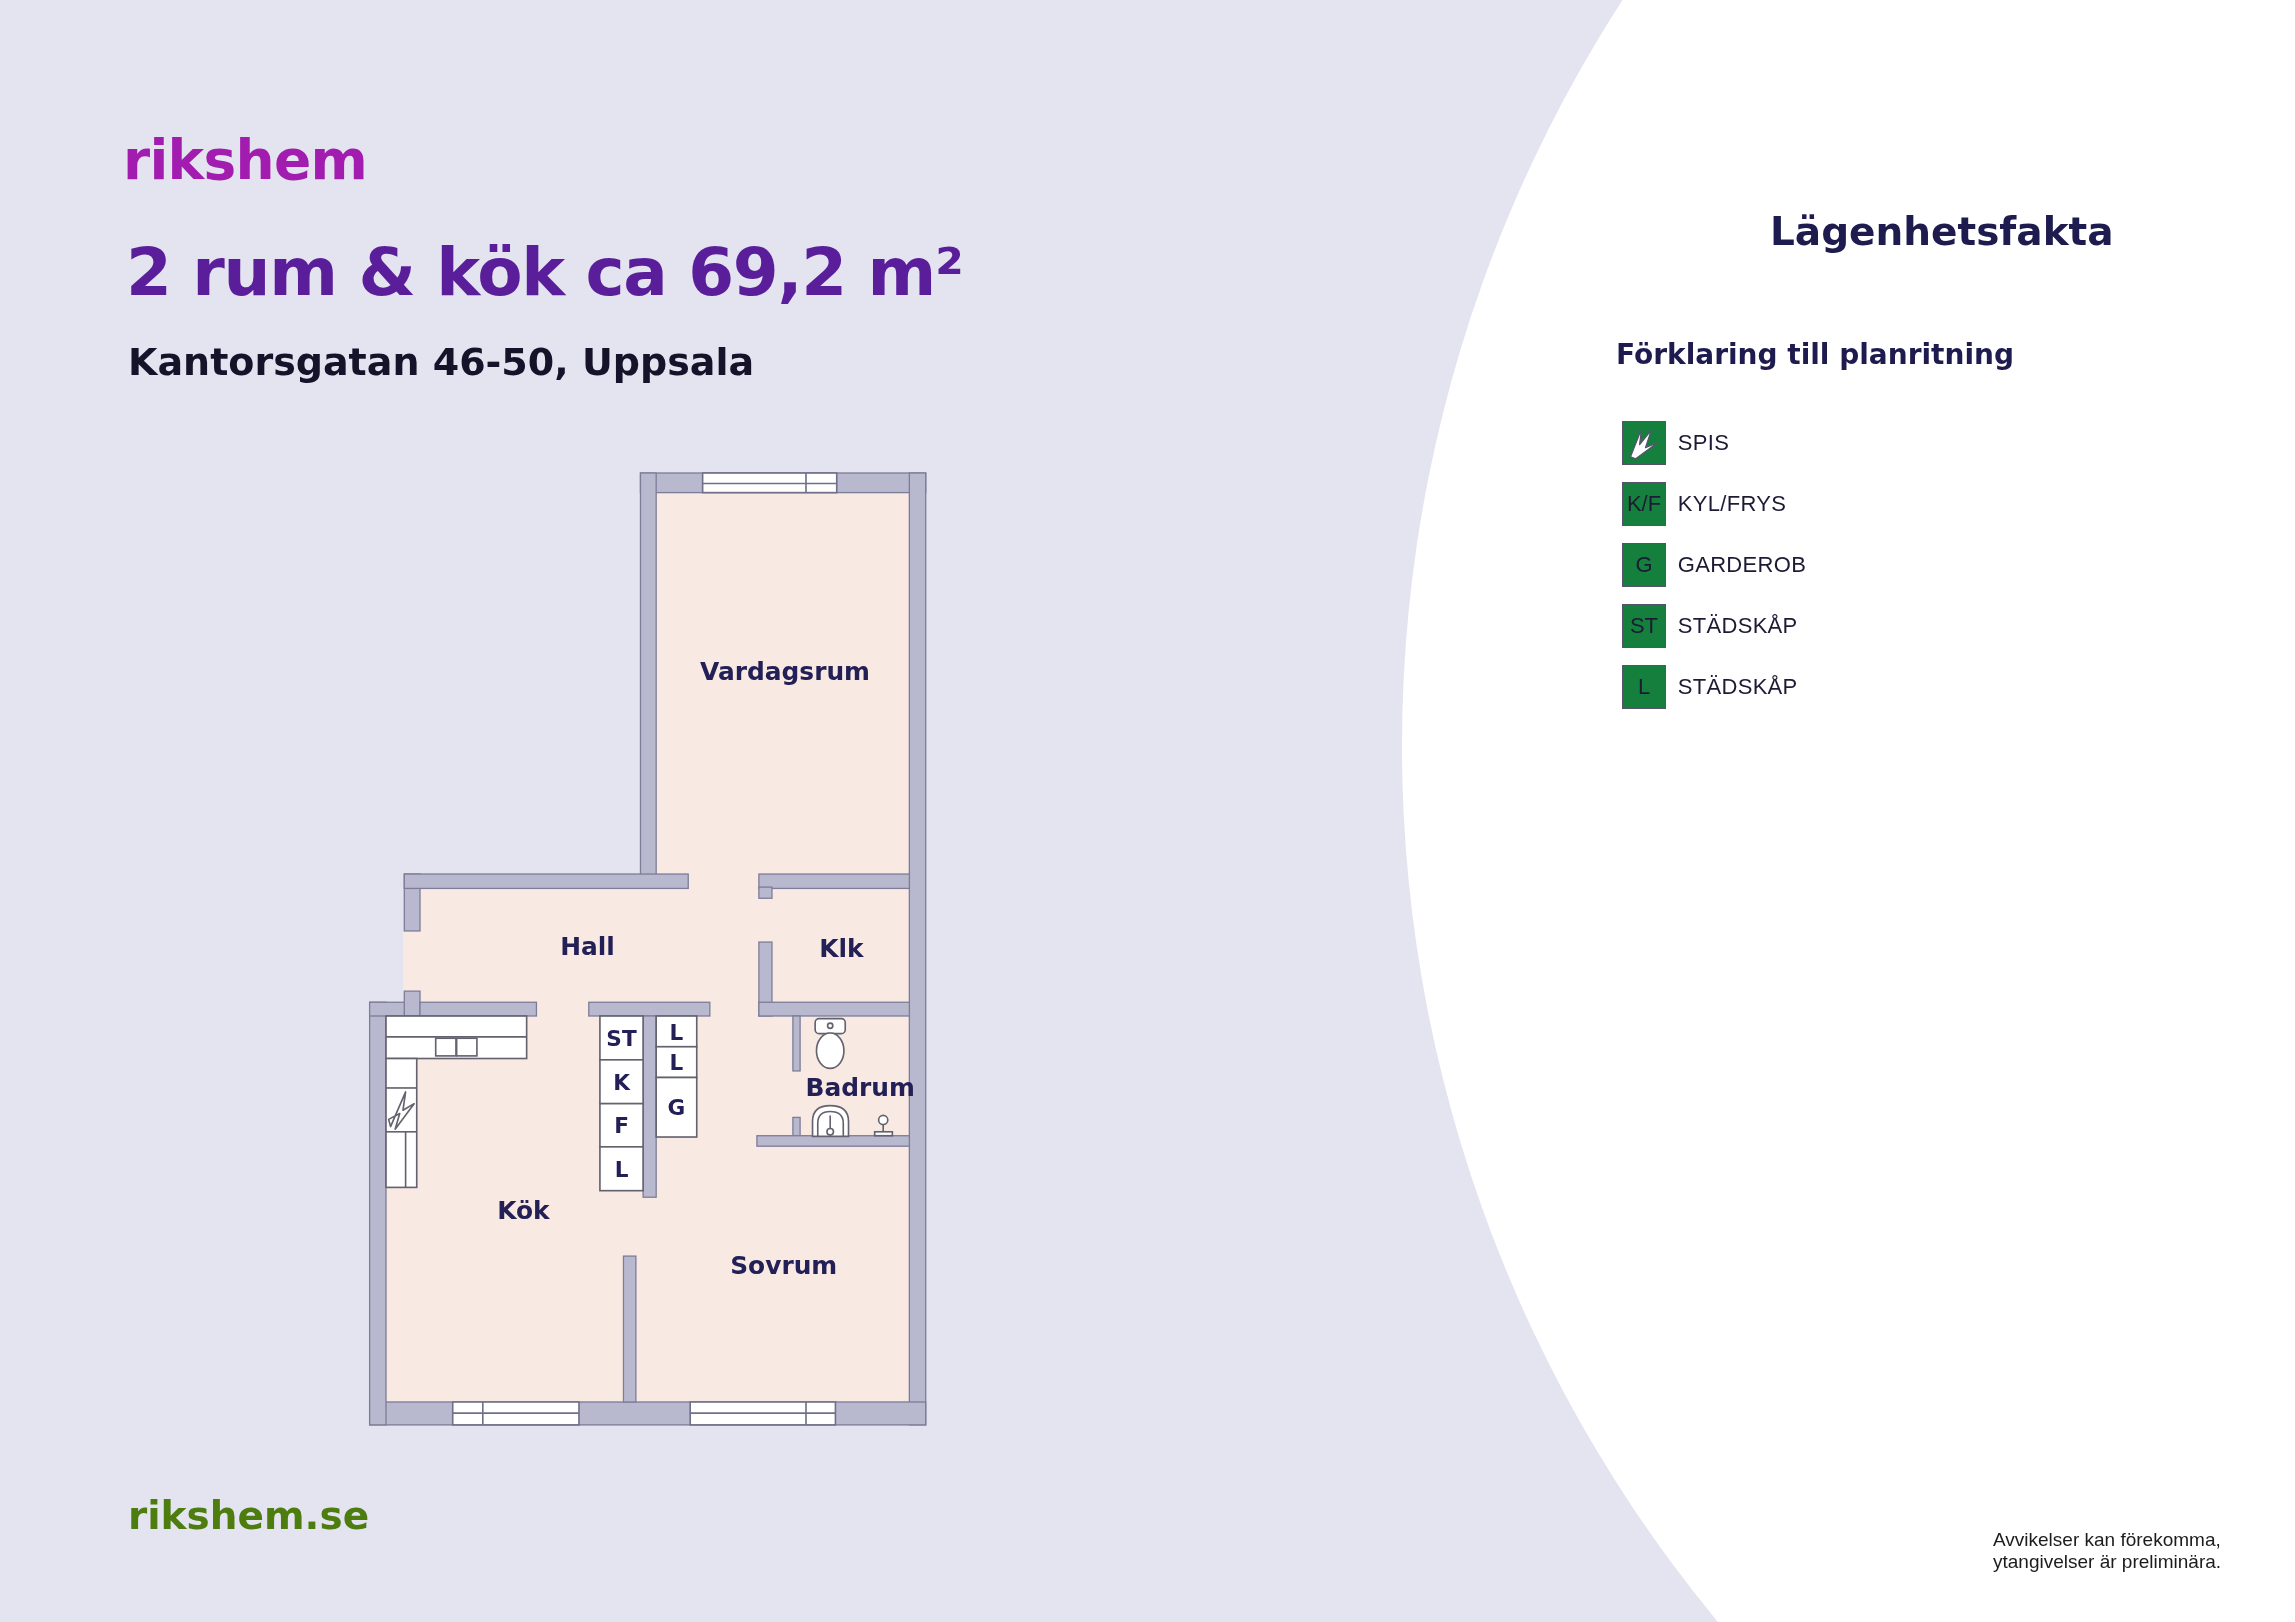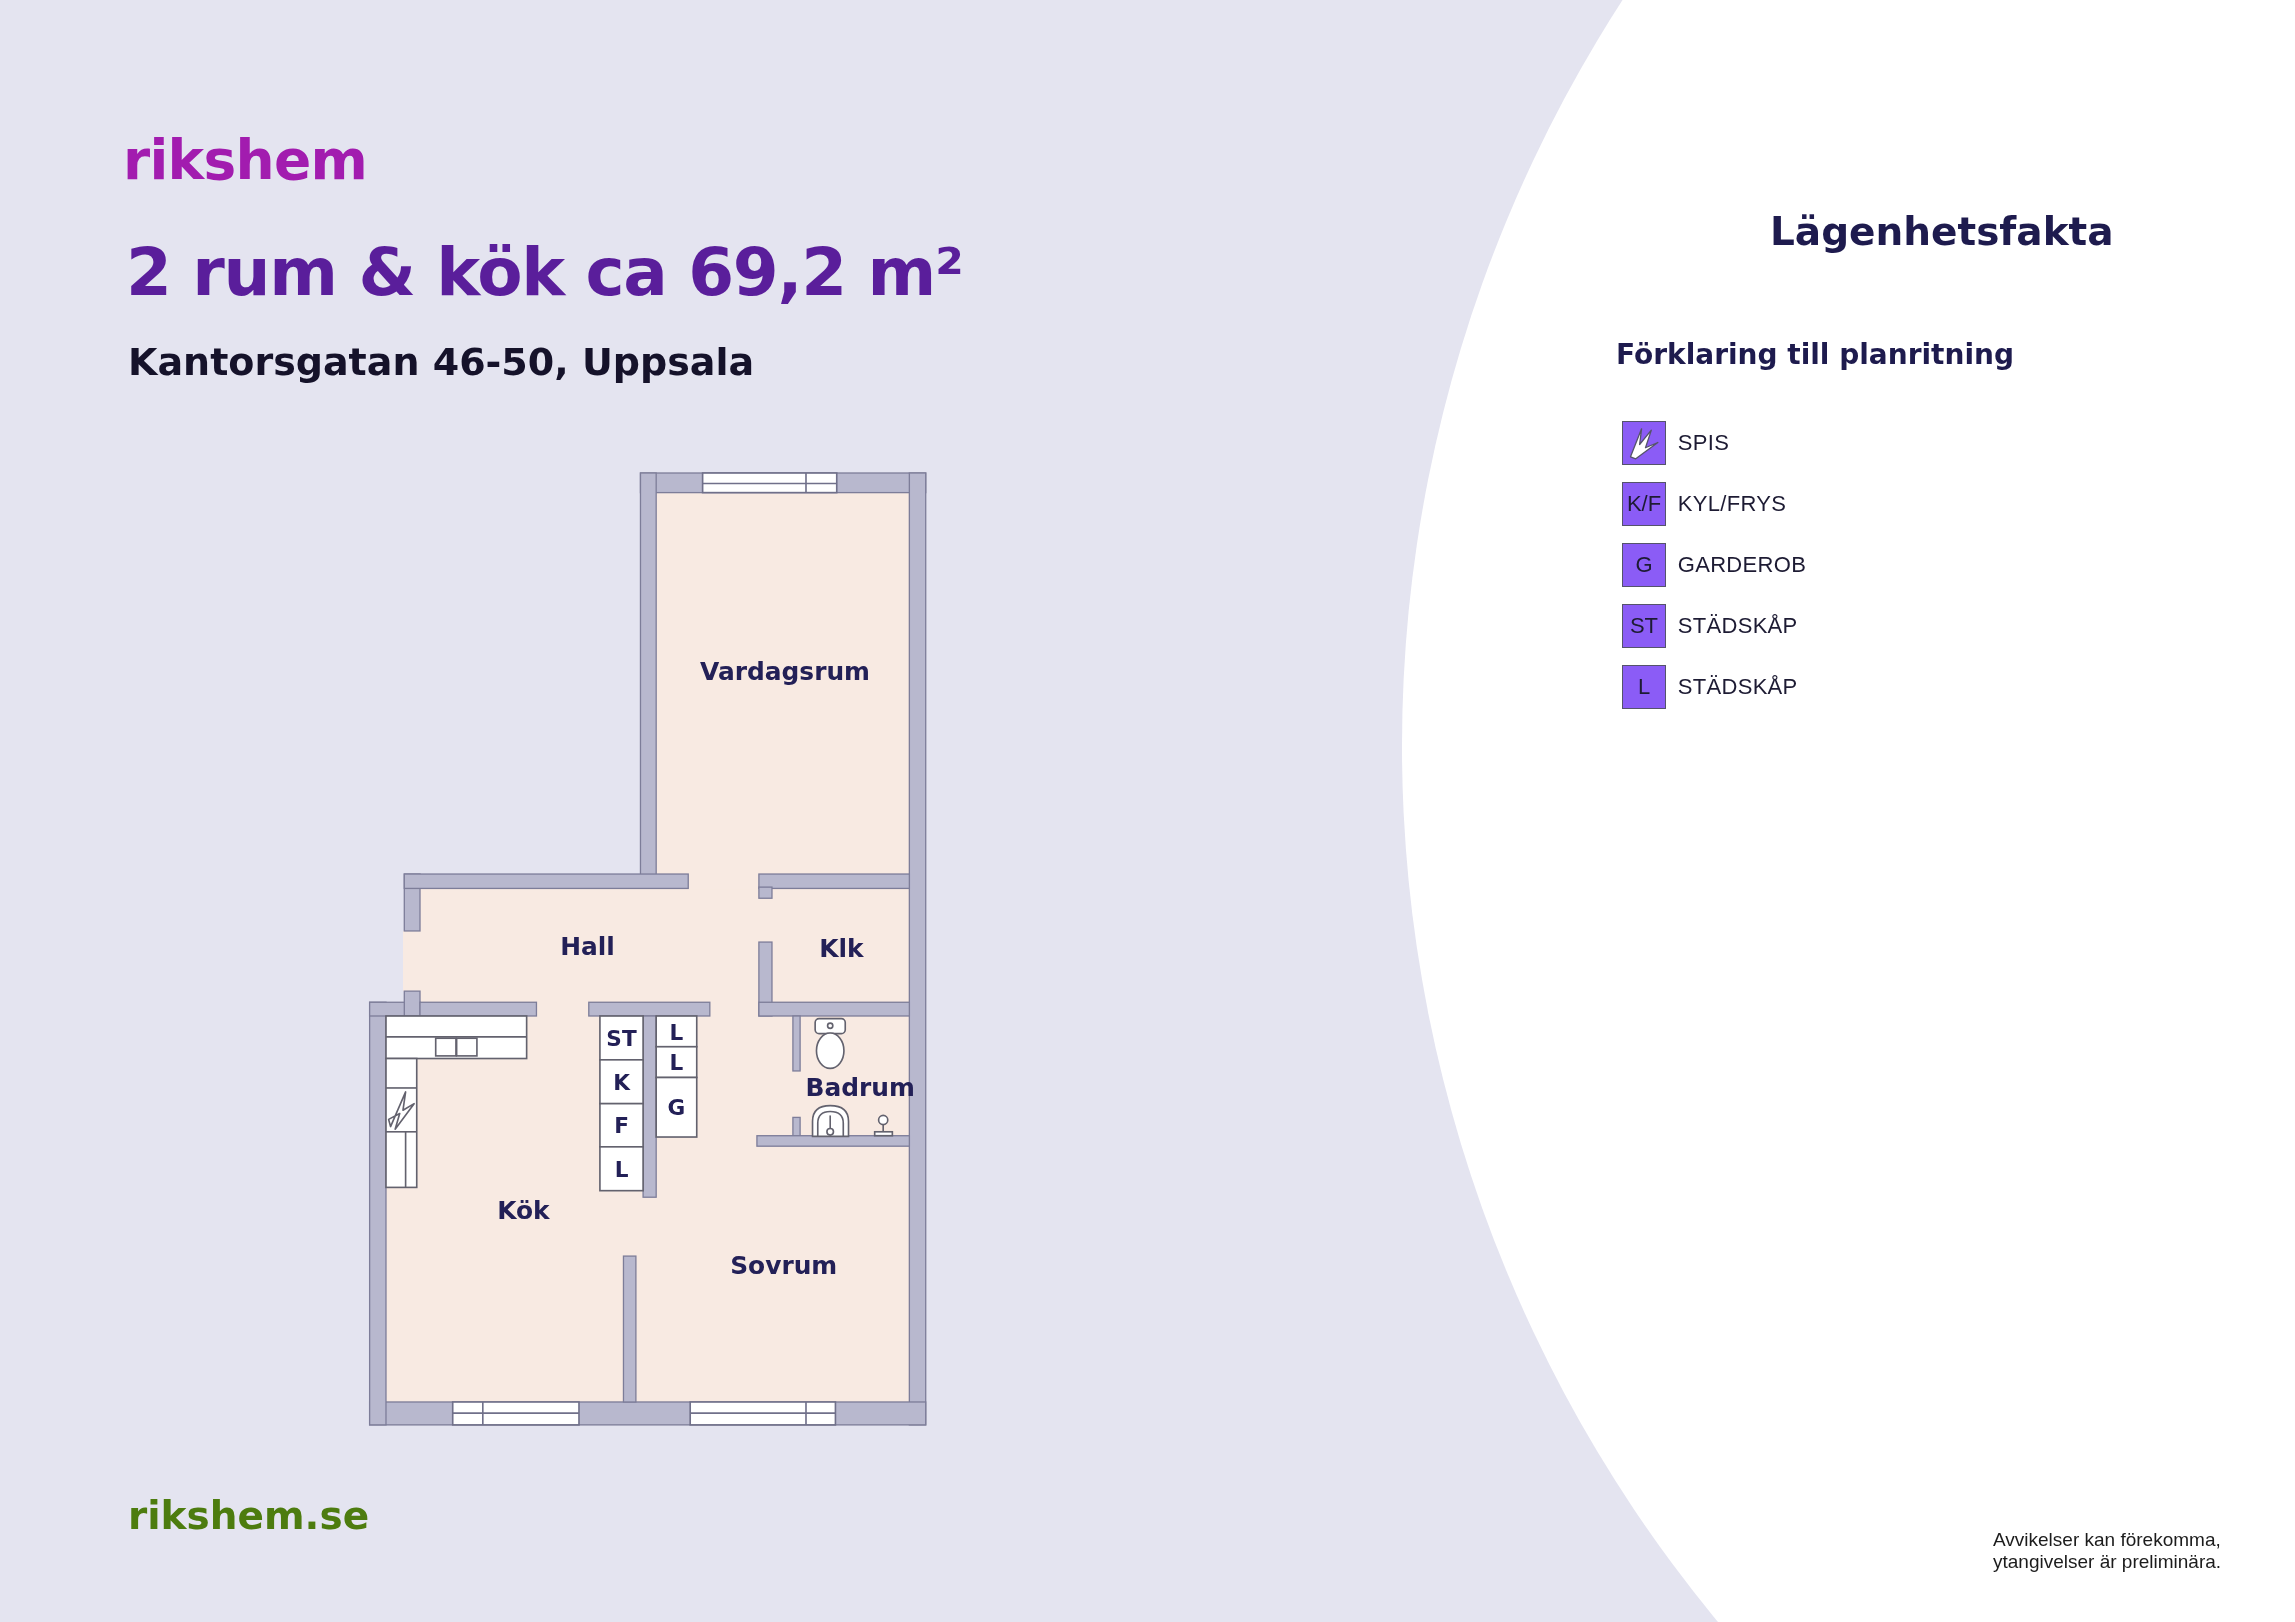--- a/index.html
+++ b/index.html
@@ -16,21 +16,21 @@
         color:#15122a;white-space:nowrap;}
   .website{position:absolute;left:128px;top:1493px;font-size:39px;font-weight:bold;
         color:#4d7c0f;}
   .facts-heading{position:absolute;left:1770px;top:185px;font-size:39px;font-weight:bold;
         color:#1e1b4e;white-space:nowrap;margin-top:24px;}
   .legend-title{position:absolute;left:1616px;top:338px;font-size:28px;font-weight:bold;
         color:#1e1b4e;white-space:nowrap;}
   .legend{position:absolute;left:1622px;top:421px;display:flex;flex-direction:column;gap:17px;}
   .legend-row{display:flex;align-items:center;gap:11.8px;height:44px;}
   .legend-box{width:44px;height:44px;box-sizing:border-box;border:1.3px solid #55536b;
-        background:#8b5cf6;display:flex;align-items:center;justify-content:center;
+        background:#15803d;display:flex;align-items:center;justify-content:center;
         font-family:"Liberation Sans",sans-serif;font-size:22px;color:#1d1b33;}
   .legend-label{font-family:"Liberation Sans",sans-serif;font-size:22px;color:#1d1b33;
         letter-spacing:0.3px;}
   .disclaimer{position:absolute;left:1993px;top:1529px;font-family:"Liberation Sans",sans-serif;
         font-size:19px;line-height:22px;color:#1c1c1c;}
   .plan-svg{position:absolute;inset:0;}
   .room-label{font-family:"DejaVu Sans",sans-serif;font-size:38px;font-weight:bold;
         fill:#232057;text-anchor:middle;}
   .closet-label{font-family:"DejaVu Sans",sans-serif;font-size:33px;font-weight:bold;
         fill:#232057;text-anchor:middle;}

